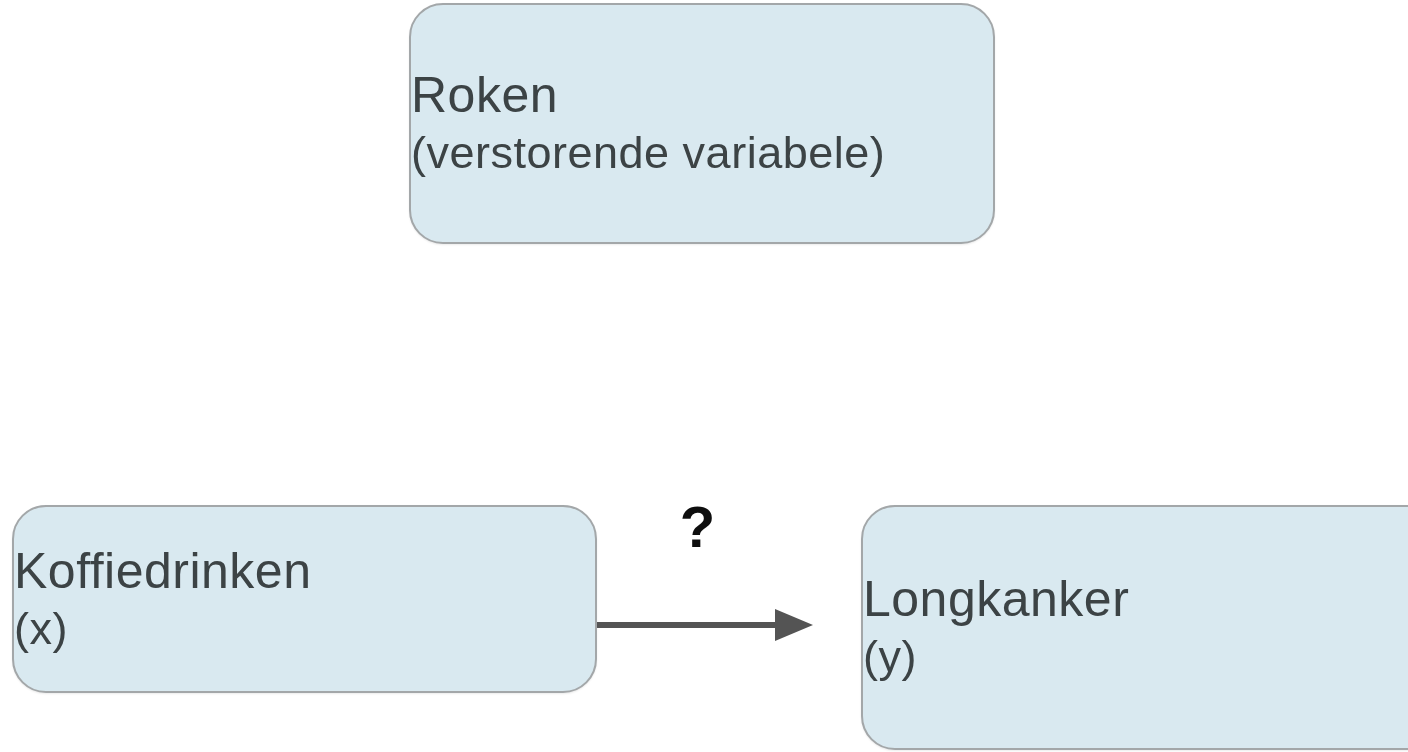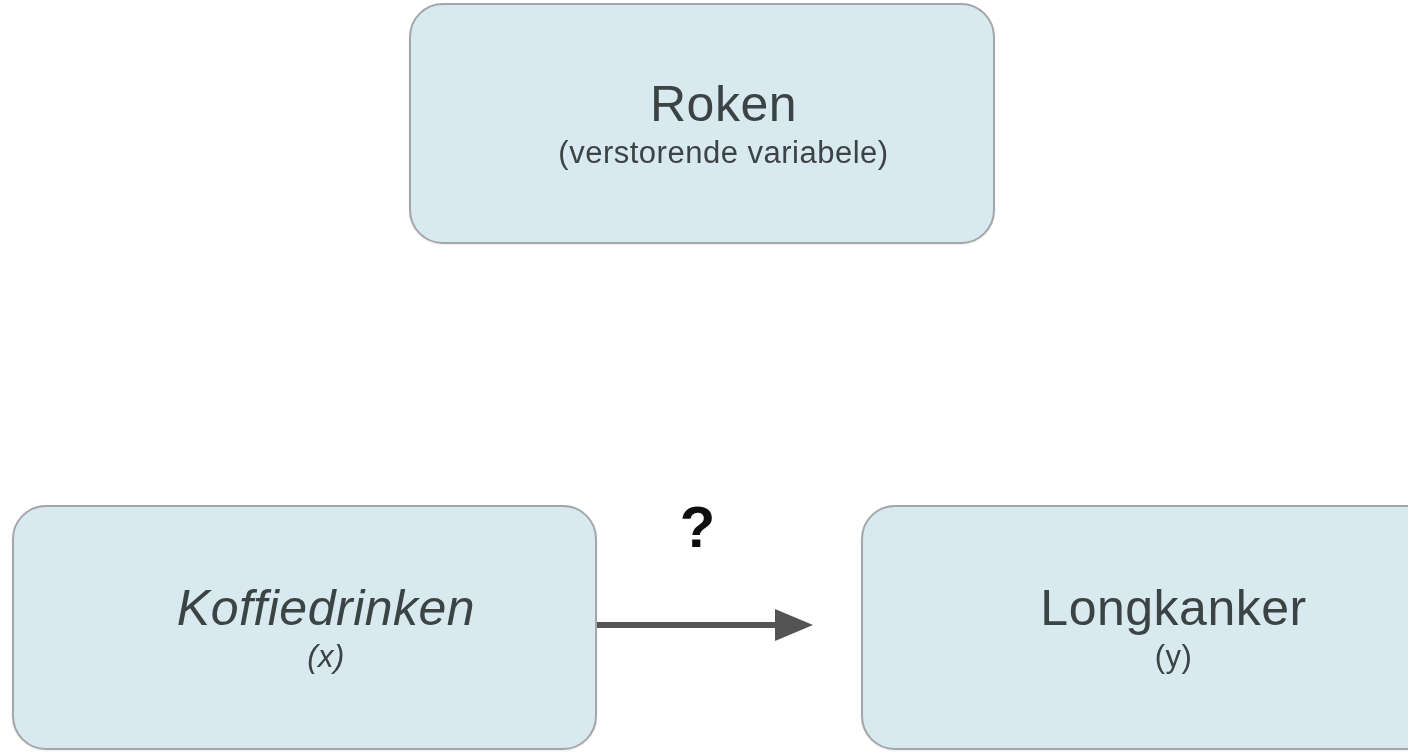--- a/index.html
+++ b/index.html
@@ -24,41 +24,40 @@
     height: 752px;
     background: var(--bg);
   }
   .node {
     position: absolute;
     background: var(--box-fill);
     border: 2px solid var(--box-border);
     border-radius: 34px;
     display: flex;
     flex-direction: column;
-    align-items: center;
+    align-items: flex-start;
     justify-content: center;
     text-align: center;
     color: var(--text-color);
     box-shadow: 0 1px 2px rgba(0,0,0,0.08);
-    padding-left: 43px;
   }
   .node-title {
     font-size: 50px;
     line-height: 1.2;
     font-weight: 400;
     letter-spacing: 0.5px;
   }
   .node-subtitle {
-    font-size: 31px;
+    font-size: 45px;
     line-height: 1.25;
     font-weight: 400;
     letter-spacing: 0.5px;
   }
   .node-confounder { left: 409px; top: 3px;   width: 586px; height: 241px; }
-  .node-exposure   { left: 12px;  top: 505px; width: 585px; height: 245px; font-style: italic; }
+  .node-exposure   { left: 12px;  top: 505px; width: 585px; height: 188px; }
   .node-outcome    { left: 813px; top: 505px; width: 582px; height: 245px; margin-left: 48px; }
 
   .edge-line {
     position: absolute;
     left: 597px;
     top: 622px;
     width: 180px;
     height: 6px;
     background: var(--arrow-color);
   }

